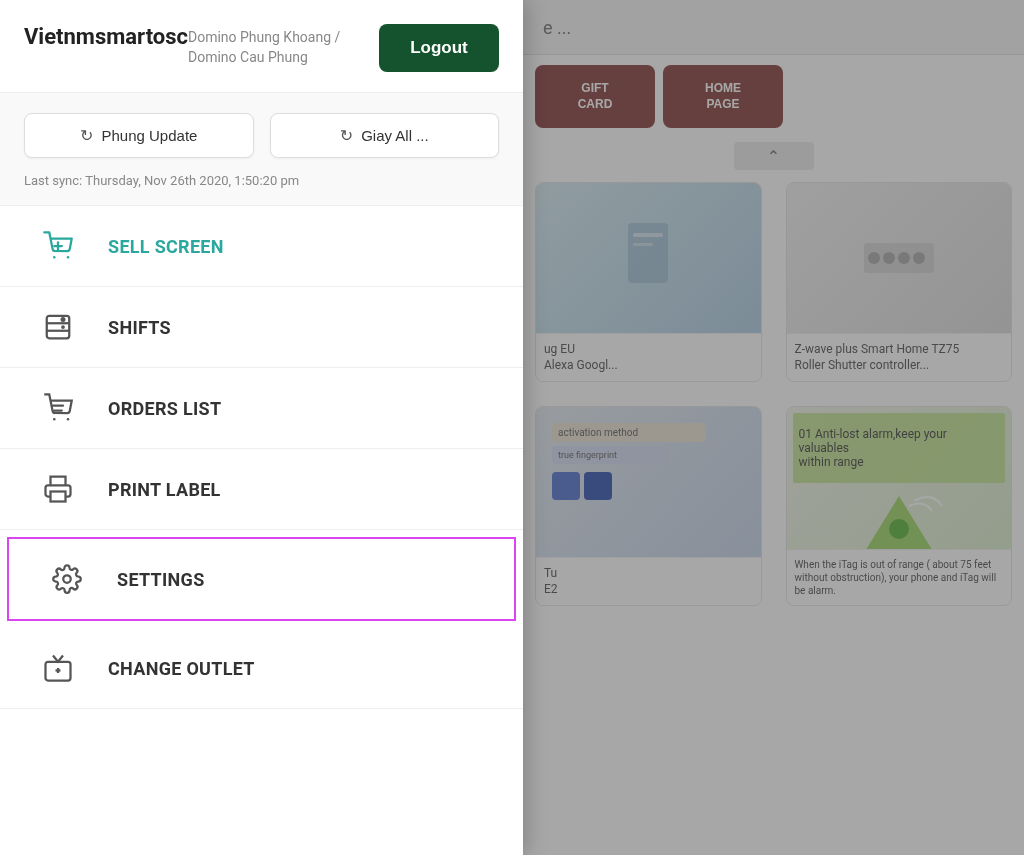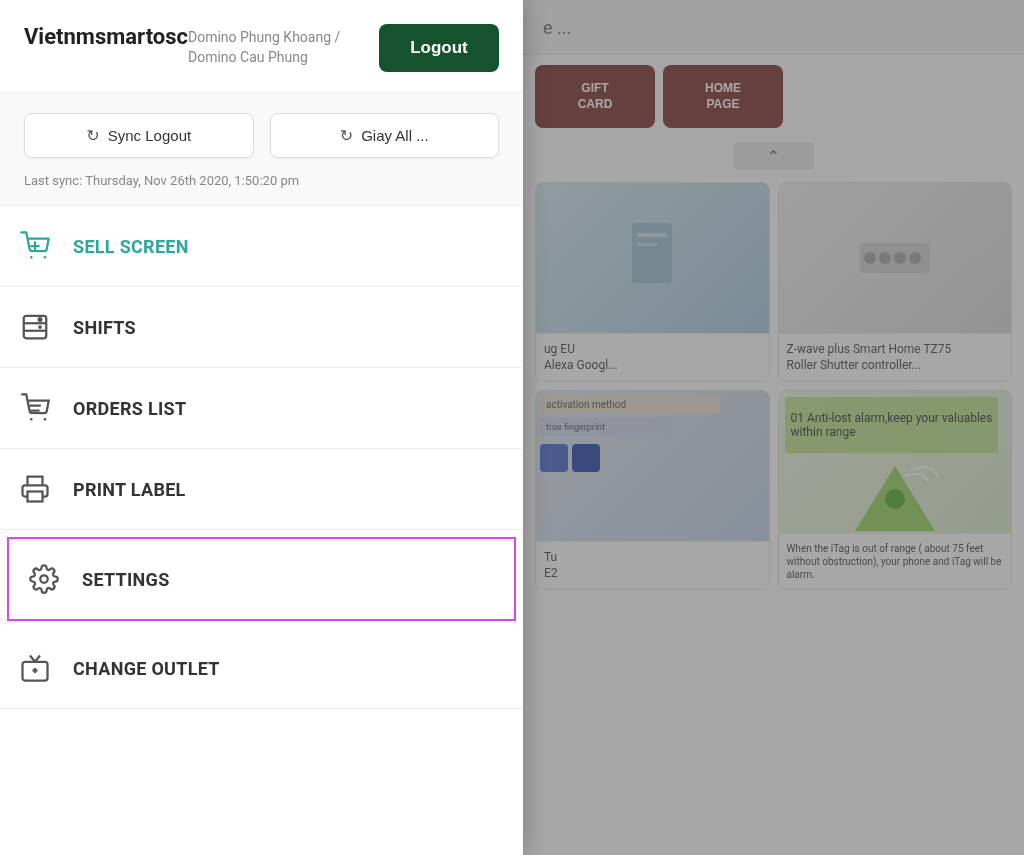--- a/index.html
+++ b/index.html
@@ -106,22 +106,22 @@
 
     
     .sidebar-menu {
       flex: 1;
       overflow-y: auto;
     }
 
     .menu-item {
       display: flex;
       align-items: center;
-      gap: 20px;
-      padding: 22px 17px;
+      gap: 32px;
+      padding: 22px 40px;
       border-bottom: 1px solid #eee;
       cursor: pointer;
       background: #fff;
       transition: background 0.15s;
     }
 
     .menu-item.active {
       border: 2px solid #d946ef;
       margin: 7px;
     }
@@ -222,21 +222,21 @@
       border-radius: 4px;
       display: flex;
       align-items: center;
       justify-content: center;
       color: #666;
     }
 
     .bg-products-grid {
       display: grid;
       grid-template-columns: repeat(2, 1fr);
-      gap: 8px;
+      gap: 24px;
       padding: 8px 12px;
     }
 
     .bg-prod-card {
       background: #fff;
       border: 1px solid #e0e0e0;
       border-radius: 8px;
       overflow: hidden;
       height: 200px;
       display: flex;
@@ -321,21 +321,21 @@
             <circle cx="30" cy="25" r="6" fill="#888"></circle>
             <circle cx="45" cy="25" r="6" fill="#888"></circle>
             <circle cx="60" cy="25" r="6" fill="#888"></circle>
           </svg>
         </div>
       </div>
       <div class="bg-prod-name">Z-wave plus Smart Home TZ75<br>Roller Shutter controller...</div>
     </div>
     <div class="bg-prod-card">
       <div class="bg-prod-img-area">
-        <div class="bg-prod-img-box" style="background:linear-gradient(135deg,#e0e8f0,#c0d0e8);display:flex;flex-direction:column;align-items:flex-start;justify-content:flex-start;padding:4px;gap:4px;">
+        <div class="bg-prod-img-box" style="background:linear-gradient(135deg,#e0e8f0,#c0d0e8);display:flex;flex-direction:column;align-items:flex-start;justify-content:flex-start;padding:16px;gap:4px;">
           <div style="background:#e8e0d0;border-radius:4px;width:80%;padding:4px 6px;font-size:10px;color:#555;">activation method</div>
           <div style="background:#d0d8f0;border-radius:4px;width:60%;padding:4px 6px;font-size:9px;color:#555;">true fingerprint</div>
           <div style="display:flex;gap:4px;margin-top:4px;">
             <div style="background:#4466cc;border-radius:4px;width:28px;height:28px;"></div>
             <div style="background:#2244aa;border-radius:4px;width:28px;height:28px;"></div>
           </div>
         </div>
       </div>
       <div class="bg-prod-name">Tu<br>E2</div>
     </div>
@@ -372,21 +372,21 @@
         <span>Domino Cau Phung</span>
       </span>
     </div>
     <button class="logout-btn">Logout</button>
   </div>
 
   <div class="sync-section">
     <div class="sync-buttons">
       <button class="sync-btn">
         <span class="sync-icon">↻</span>
-        <span>Sync Logout</span>
+        <span>Phung Update</span>
       </button>
       <button class="sync-btn">
         <span class="sync-icon">↻</span>
         <span>Giay All ...</span>
       </button>
     </div>
     <span class="last-sync-text">Last sync: Thursday, Nov 26th 2020, 1:50:20 pm</span>
   </div>
 
   <div class="sidebar-menu">

